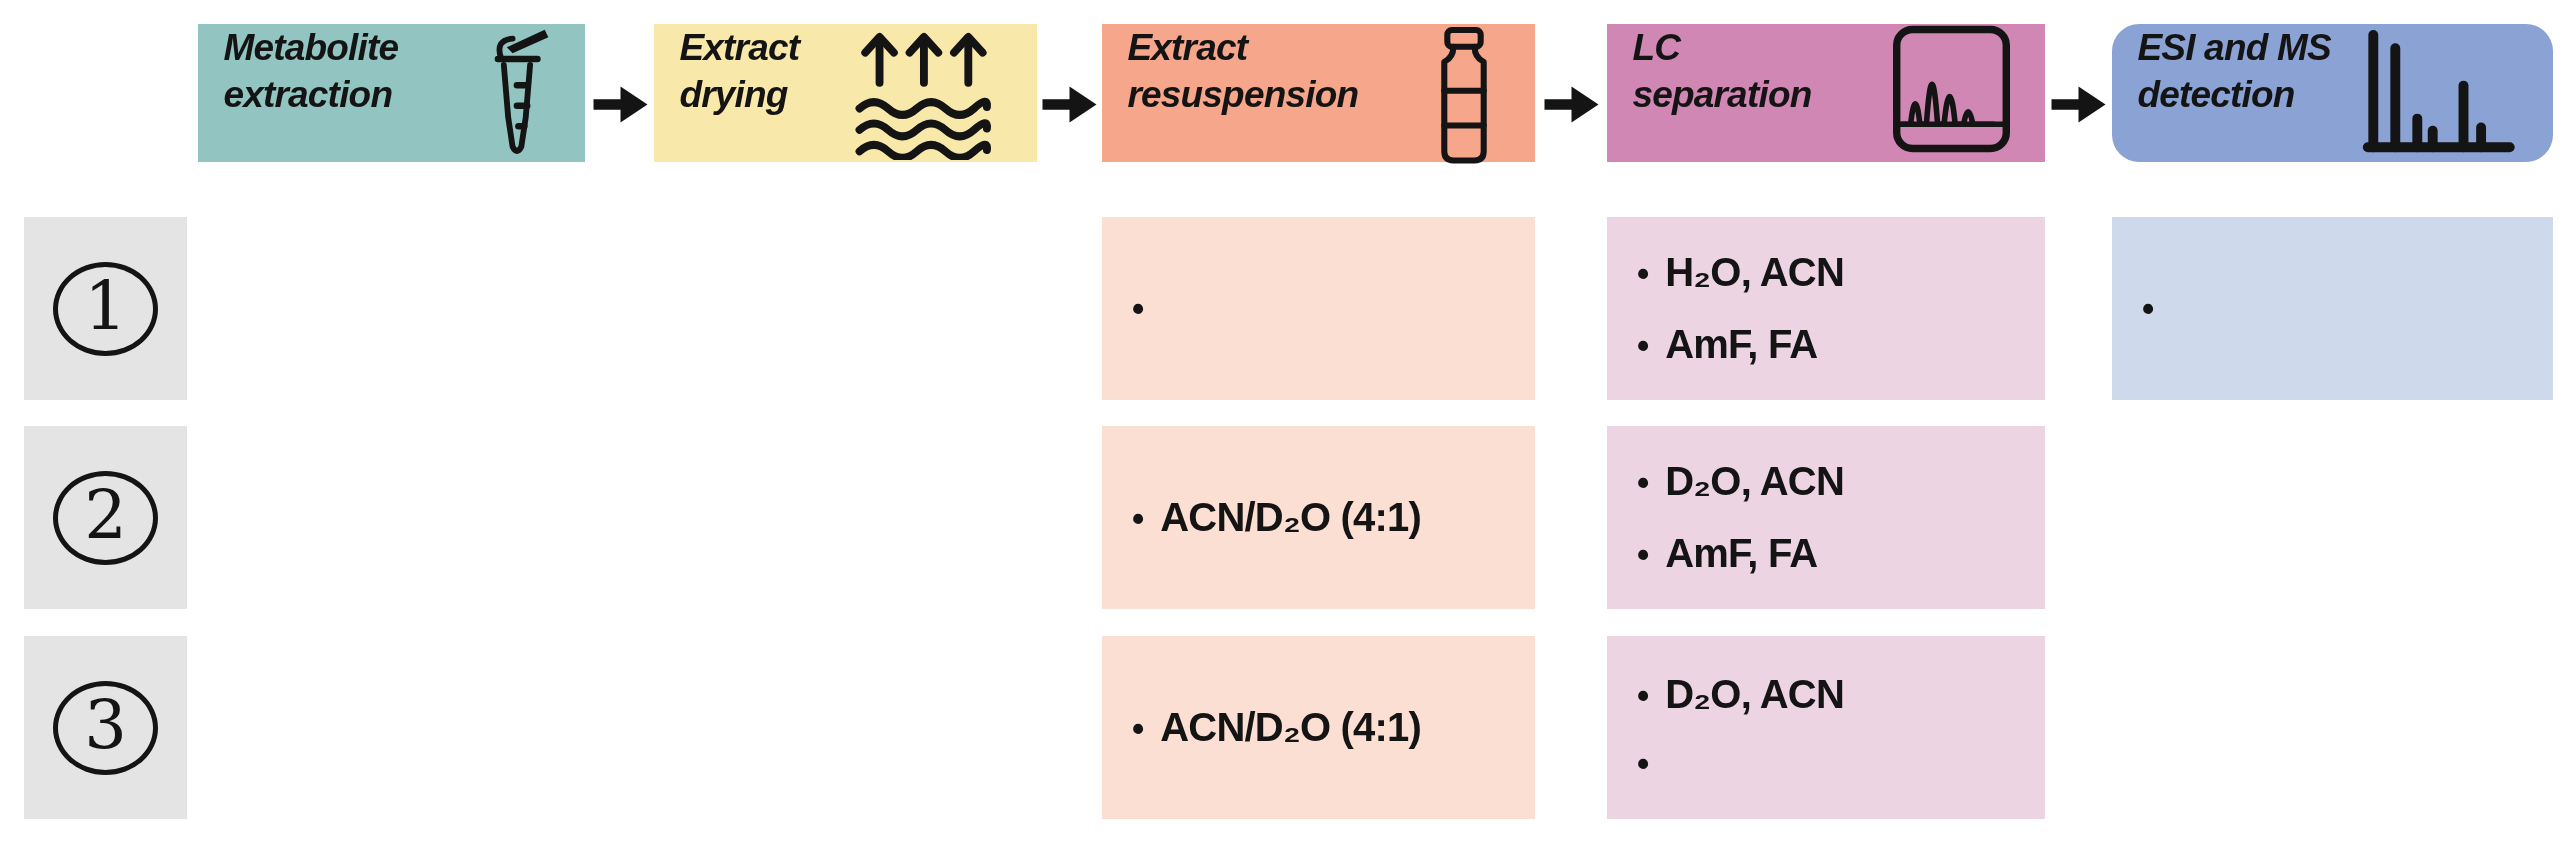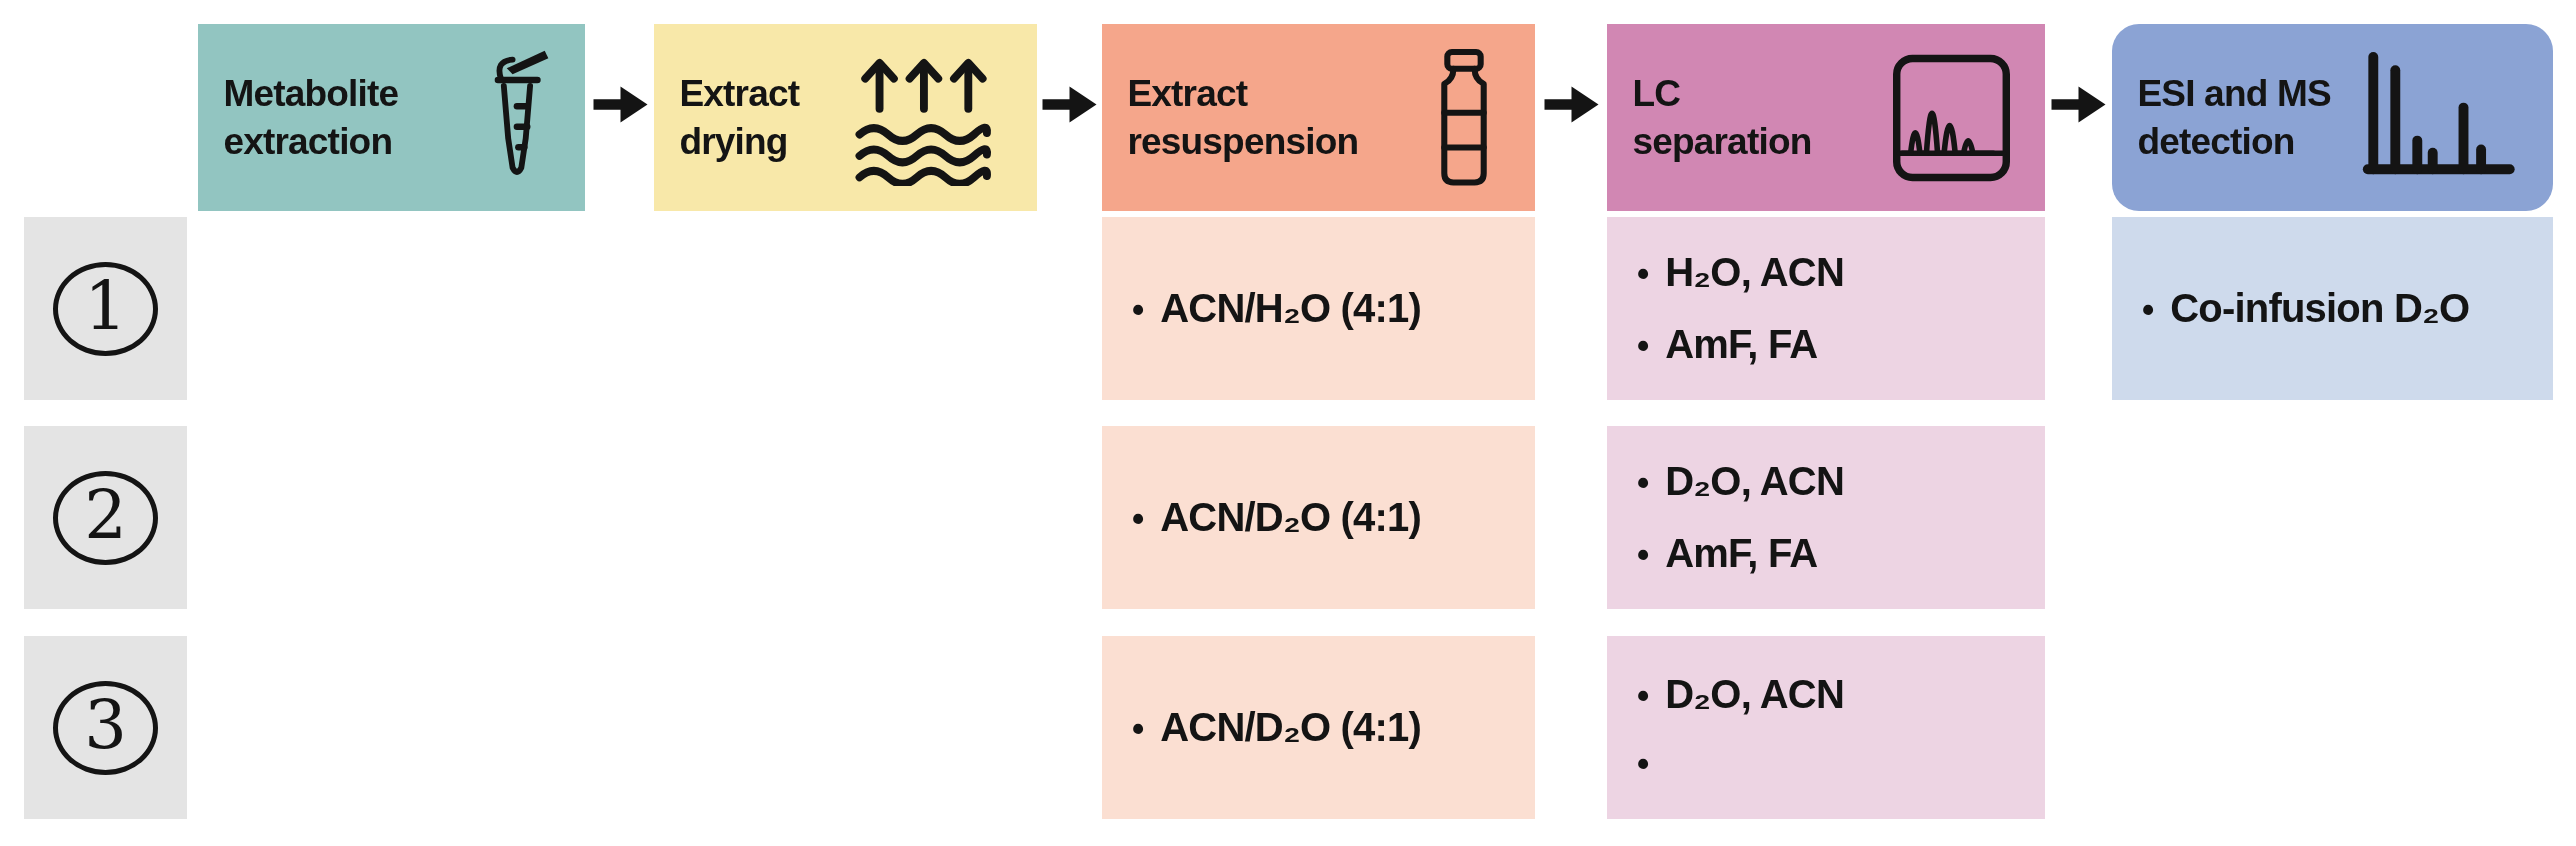--- a/index.html
+++ b/index.html
@@ -1,21 +1,21 @@
 <!DOCTYPE html>
 <html style="--page_bg: #ffffff; --ink: #141414; --step1_bg: #92c5c1; --step2_bg: #f8e8a9; --step3_bg: #f5a68b; --step4_bg: #d187b3; --step5_bg: #8ba3d4; --cell_resuspension_bg: #fbdfd2; --cell_lc_bg: #edd4e3; --cell_esi_bg: #cedaec; --row_label_bg: #e4e4e4;font-size:12.7px"><head>
 <meta charset="utf-8">
 <style>
   html,body{margin:0;padding:0;background:#ffffff;}
   .canvas{position:relative;width:2576px;height:847px;background:var(--page_bg,#ffffff);overflow:hidden;
           font-family:"Liberation Sans","DejaVu Sans",sans-serif;color:var(--ink,#141414);}
 
   
-  .step{position:absolute;top:24px;height:187px;display:flex;align-items:center;
-        justify-content:space-between;padding:0 33px 0 25.4px;box-sizing:border-box;}
+  .step{position:absolute;top:24px;height:138px;display:flex;
+        justify-content:space-between;padding:0 33px 0 25.4px;box-sizing:border-box;font-style:italic;}
   .s1{left:198px;width:387px;background:var(--step1_bg);}
   .s2{left:654px;width:383px;background:var(--step2_bg);}
   .s3{left:1102px;width:433px;background:var(--step3_bg);}
   .s4{left:1607px;width:438px;background:var(--step4_bg);gap:24px;}
   .s5{left:2112px;width:441px;background:var(--step5_bg);border-radius:27px;}
   .step-label{font-size:37px;font-weight:bold;line-height:1.28;letter-spacing:-0.8px;
               white-space:pre-line;}
   .step svg{flex-shrink:0;}
 
   
@@ -130,37 +130,35 @@
   </div>
 
   <div class="rowlabel rt1">
     <div class="circle">
       <span>1</span>
     </div>
   </div>
   <div class="cell c3 rt1">
     <div class="item">
       <span class="bullet">•</span>
-      <span class="txt">ACN/H₂O (4:1)</span>
     </div>
   </div>
   <div class="cell c4 rt1">
     <div class="item">
       <span class="bullet">•</span>
       <span class="txt">H₂O, ACN</span>
     </div>
     <div class="item">
       <span class="bullet">•</span>
       <span class="txt">AmF, FA</span>
     </div>
   </div>
   <div class="cell c5 rt1">
     <div class="item">
       <span class="bullet">•</span>
-      <span class="txt">Co-infusion D₂O</span>
     </div>
   </div>
 
   <div class="rowlabel rt2">
     <div class="circle">
       <span>2</span>
     </div>
   </div>
   <div class="cell c3 rt2">
     <div class="item">

